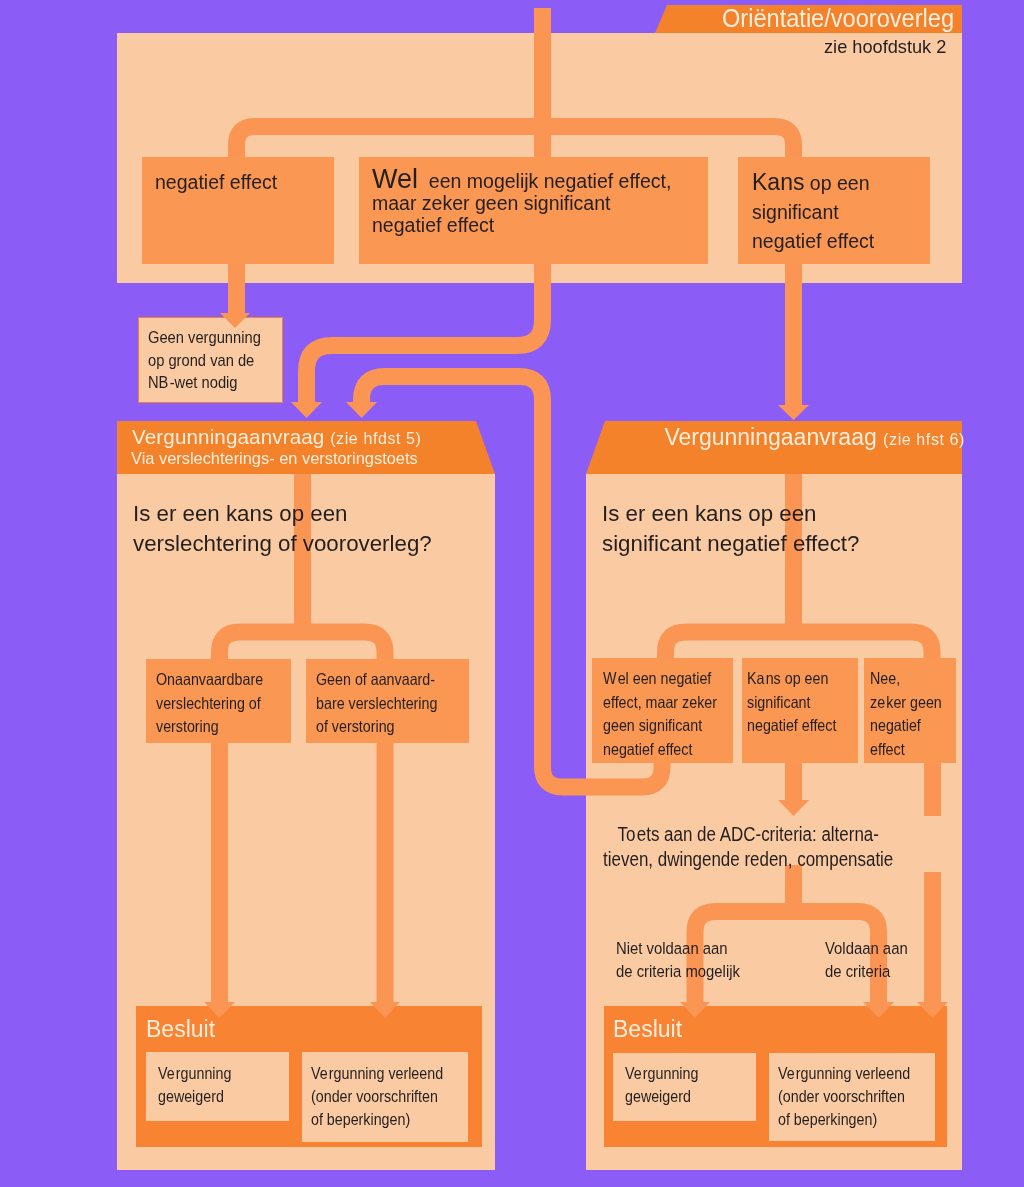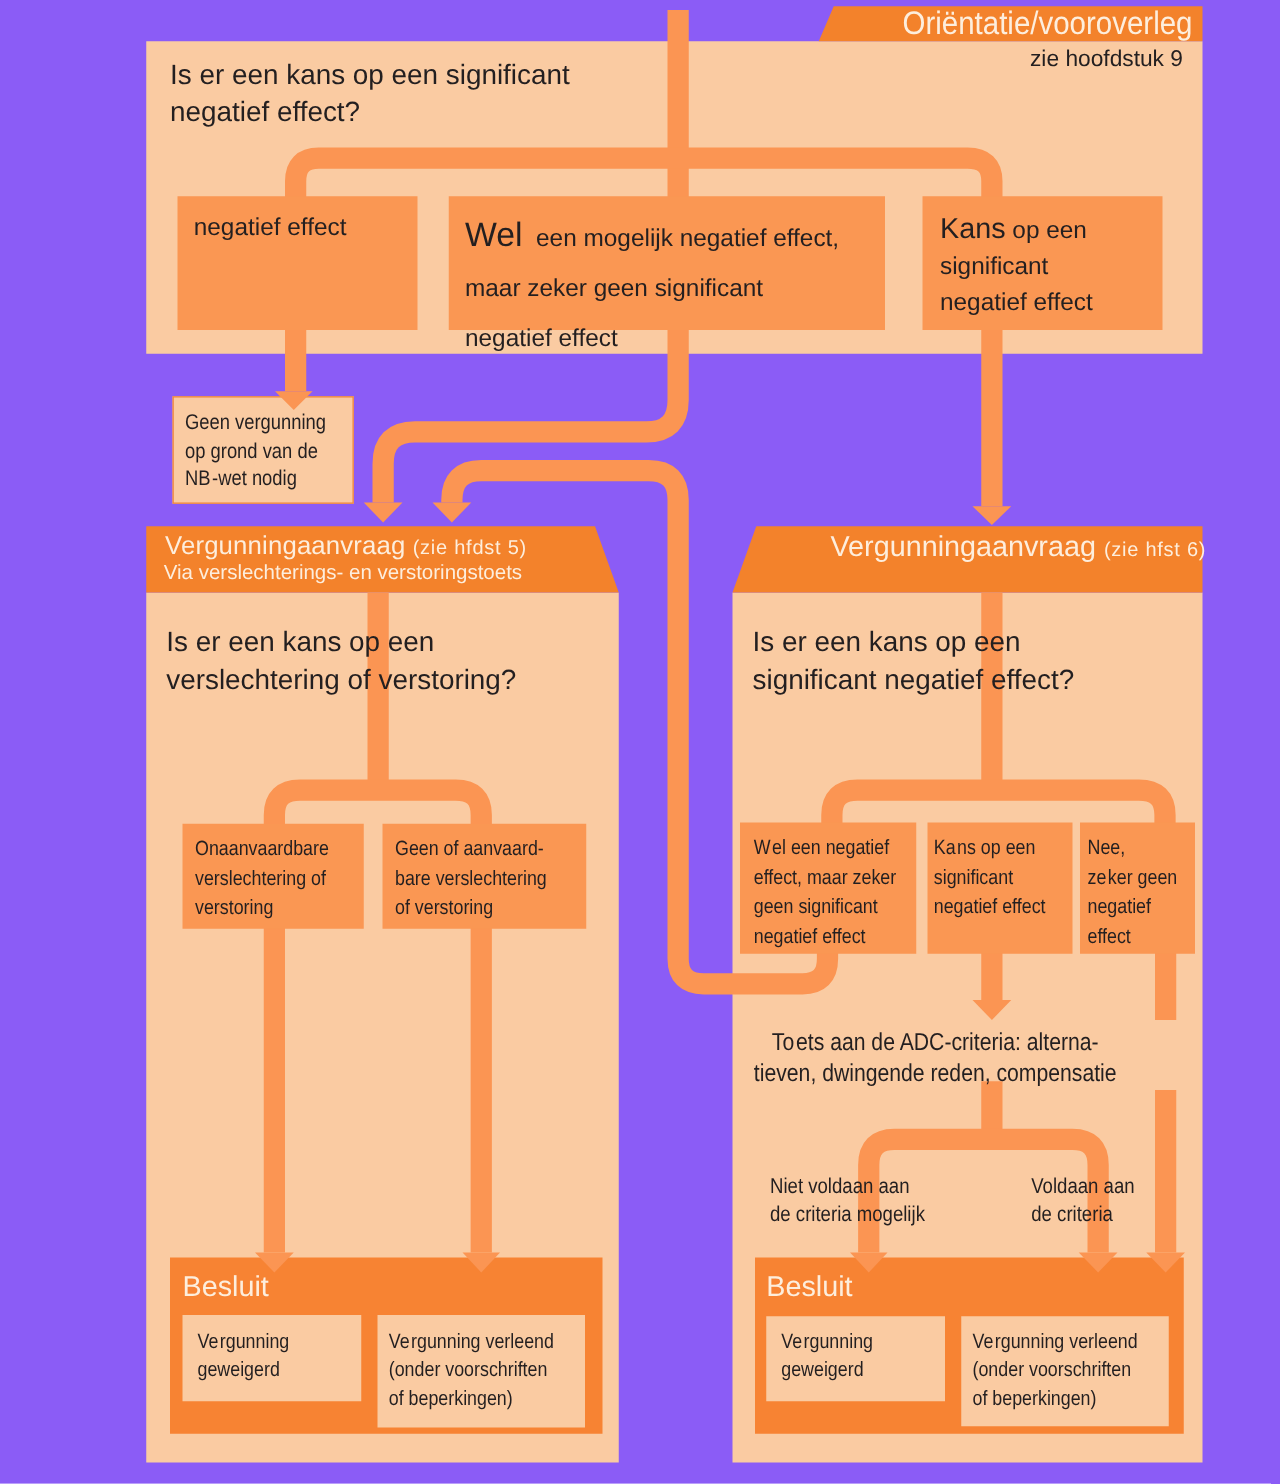--- a/index.html
+++ b/index.html
@@ -43,44 +43,43 @@
       <polygon points="370,1002 400,1002 385,1018"></polygon>
     </g>
   </svg>
 
   <div class="abs" style="left:117px;top:33px;width:845px;height:250px;background:#facba2;"></div>
 
   <svg class="conn" style="z-index:2">
     <polygon points="667,5 962,5 962,33 655,33" fill="#f3822b"></polygon>
   </svg>
   <div class="txt wht" style="left:722px;top:5px;font-size:26px;line-height:26px;z-index:3;transform:scaleX(0.907);transform-origin:0 0;">Oriëntatie/vooroverleg</div>
-  <div class="txt" style="left:824px;top:37px;font-size:18.2px;line-height:20px;z-index:3;">zie hoofdstuk 9</div>
+  <div class="txt" style="left:824px;top:37px;font-size:18.2px;line-height:20px;z-index:3;">zie hoofdstuk 2</div>
 
   <div class="abs" style="left:142px;top:157px;width:192px;height:107px;background:#fa9753;z-index:2;"></div>
   <div class="txt" style="left:155px;top:168px;font-size:19.5px;line-height:29px;z-index:3;"><div>negatief effect</div></div>
 
   <div class="abs" style="left:359px;top:157px;width:349px;height:107px;background:#fa9753;z-index:2;"></div>
-  <div class="txt" style="left:372px;top:168px;font-size:19.5px;line-height:40px;z-index:3;"><div><span style="font-size:27px;">Wel</span><span>  een mogelijk negatief effect,</span></div><div>maar zeker geen significant</div><div>negatief effect</div></div>
+  <div class="txt" style="left:372px;top:168px;font-size:19.5px;line-height:22px;z-index:3;"><div><span style="font-size:27px;">Wel</span><span>  een mogelijk negatief effect,</span></div><div>maar zeker geen significant</div><div>negatief effect</div></div>
 
   <div class="abs" style="left:738px;top:157px;width:192px;height:107px;background:#fa9753;z-index:2;"></div>
   <div class="txt" style="left:752px;top:168px;font-size:19.5px;line-height:29px;z-index:3;"><div><span style="font-size:23px;">Kans</span><span> op een</span></div><div>significant</div><div>negatief effect</div></div>
 
-  <div class="txt" style="left:136px;top:45px;font-size:22.3px;line-height:30px;width:340px;white-space:normal;z-index:3;">Is er een kans op een significant negatief effect?</div>
 
   <div class="abs" style="left:138px;top:317px;width:145px;height:86px;background:#facba2;border:1.5px solid #ef8136;z-index:3;"></div>
   <div class="txt cond" style="left:148px;top:327px;font-size:17px;line-height:22.7px;z-index:4;"><div>Geen vergunning</div><div>op grond van de</div><div>NB -wet nodig</div></div>
 
   <div class="abs" style="left:117px;top:474px;width:378px;height:696px;background:#facba2;z-index:2;"></div>
   <svg class="conn" style="z-index:3">
     <polygon points="117,421 476,421 495,474 117,474" fill="#f3822b"></polygon>
   </svg>
   <div class="txt wht" style="left:132px;top:427px;z-index:4;"><span style="font-size:20.6px;letter-spacing:0.13px;">Vergunningaanvraag</span><span style="font-size:20.6px;"> </span><span style="font-size:16px;letter-spacing:0.6px;">(zie hfdst 5)</span></div>
   <div class="txt wht" style="left:131px;top:450px;font-size:16.4px;z-index:4;">Via verslechterings- en verstoringstoets</div>
 
-  <div class="txt" style="left:133px;top:499px;font-size:22.3px;line-height:30px;z-index:4;"><div>Is er een kans op een</div><div>verslechtering of verstoring?</div></div>
+  <div class="txt" style="left:133px;top:499px;font-size:22.3px;line-height:30px;z-index:4;"><div>Is er een kans op een</div><div>verslechtering of vooroverleg?</div></div>
 
   <div class="abs" style="left:586px;top:474px;width:376px;height:696px;background:#facba2;z-index:2;"></div>
   <svg class="conn" style="z-index:3">
     <polygon points="605,421 962,421 962,474 586,474" fill="#f3822b"></polygon>
   </svg>
   <div class="txt wht" style="left:605px;top:426px;width:360px;text-align:right;z-index:4;"><span style="font-size:23px;">Vergunningaanvraag</span><span style="font-size:23px;"> </span><span style="font-size:16px;letter-spacing:0.6px;">(zie hfst 6)</span></div>
   <div class="txt" style="left:602px;top:499px;font-size:22.3px;line-height:30px;z-index:4;"><div>Is er een kans op een</div><div>significant negatief effect?</div></div>
 
   <svg class="conn" style="z-index:3">
     <g fill="none" stroke="#fb9553" stroke-width="17">

